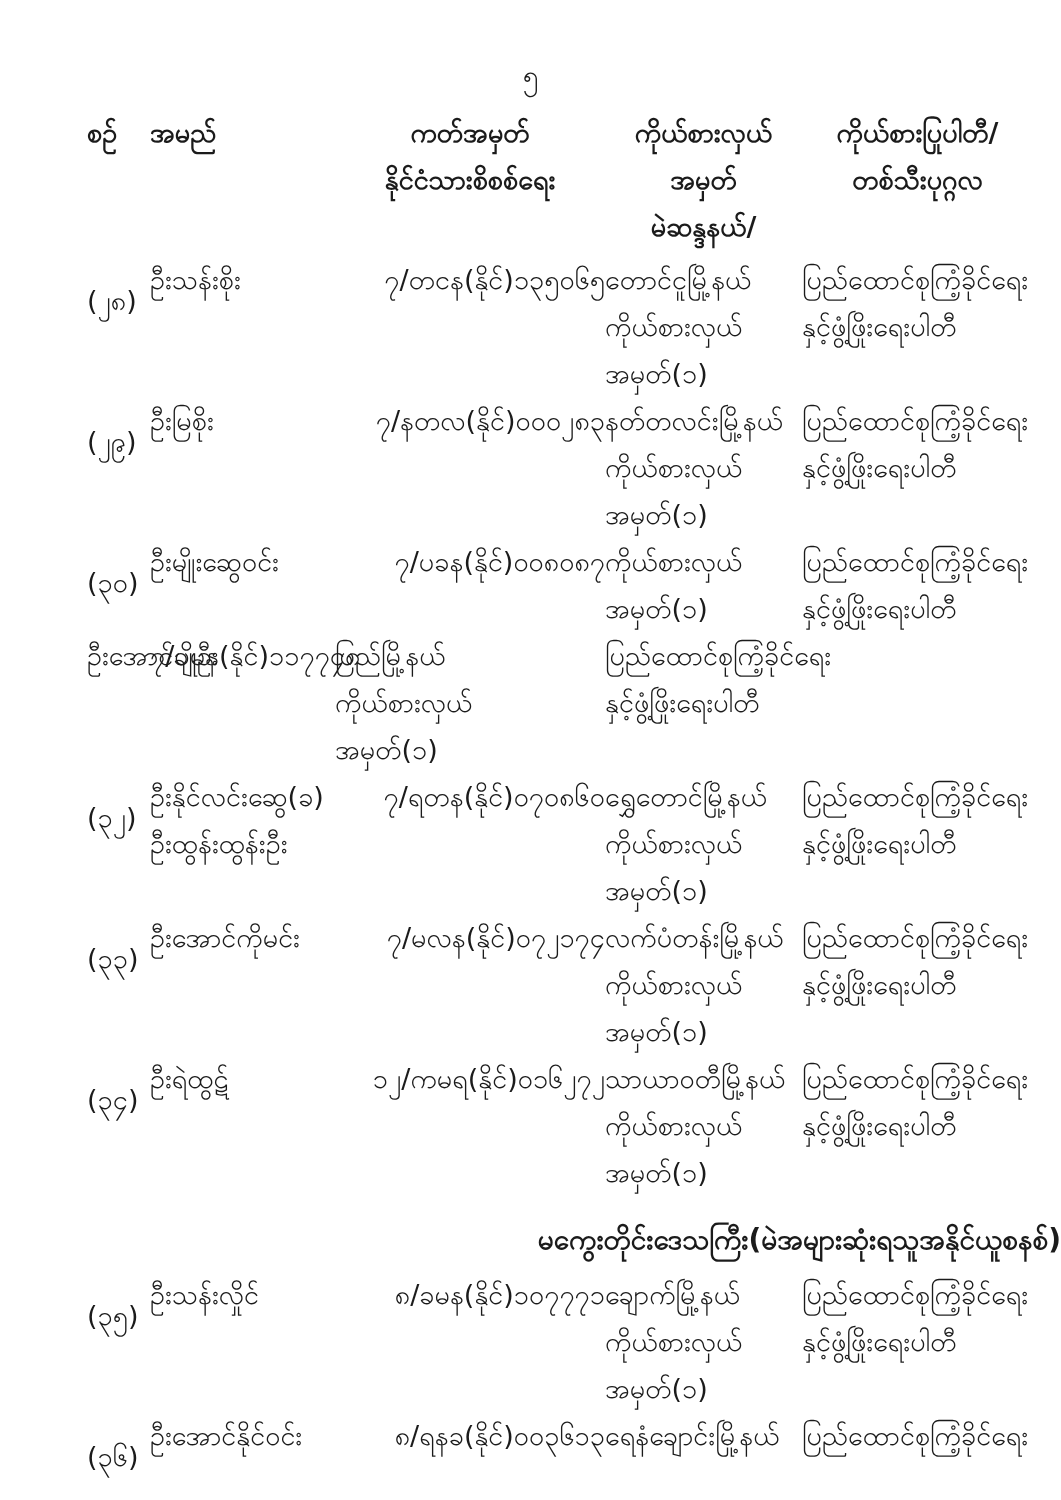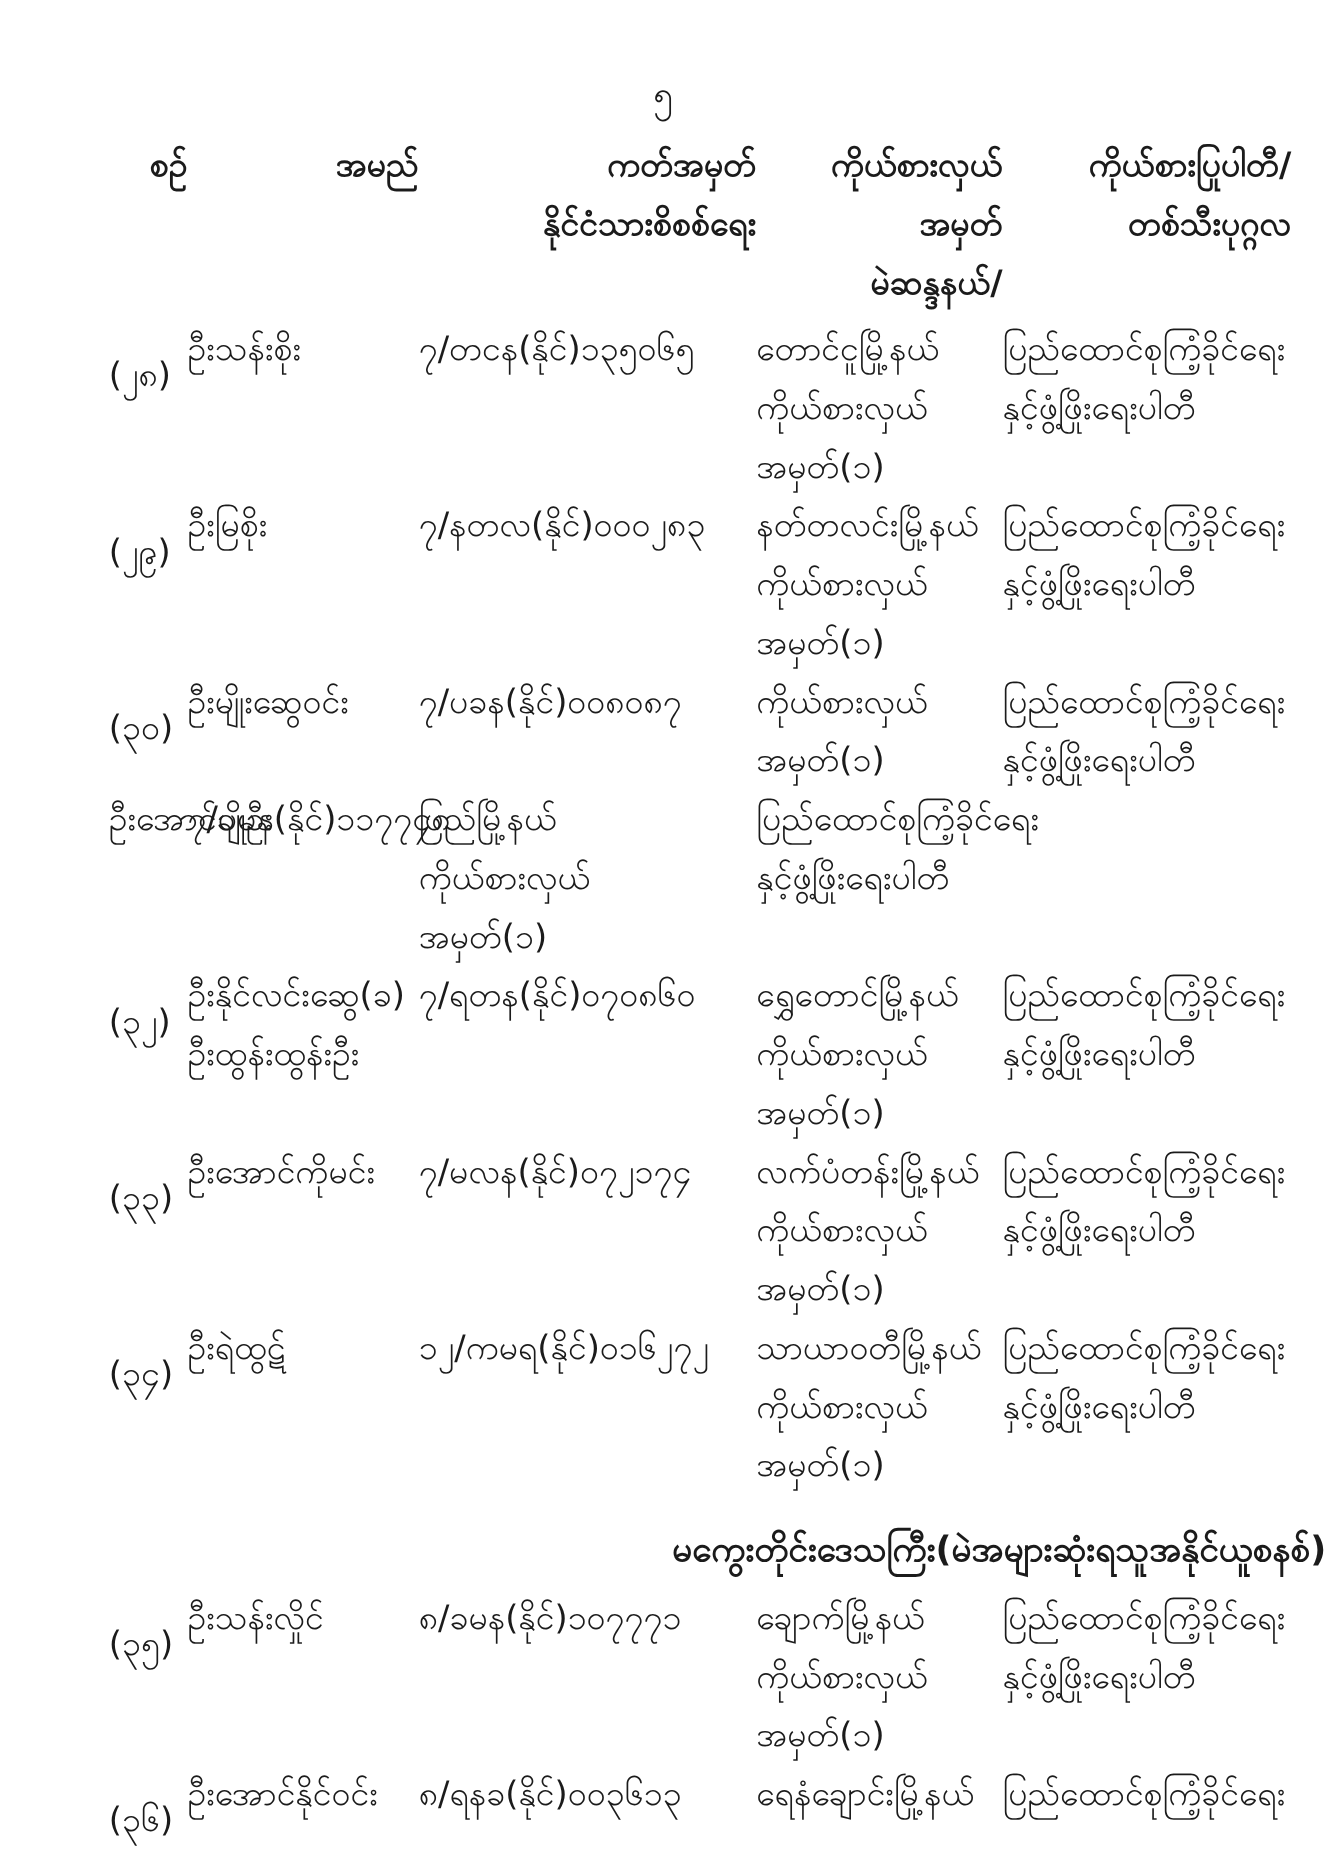--- a/index.html
+++ b/index.html
@@ -20,27 +20,27 @@
     font-weight:400;
   }
   .grid {
     display:grid;
     grid-template-columns:63px 185px 270px 197px 1fr;
     padding-left:87px;
     padding-right:28px;
     box-sizing:border-box;
   }
   .table-header { margin-top:10px; font-weight:700; font-size:27px; }
-  .table-header .cell { line-height:47px;text-align:right; }
+  .table-header .cell { line-height:47px; }
   .hc { text-align:center; }
   .table-body { margin-top:6px; }
   .row { font-size:27px; }
   .row .line { line-height:47px; white-space:nowrap; }
   .cell-serial { text-align:left;margin-top:21px; }
-  .cell-nrc { text-align:left; }
+  .cell-nrc { text-align:right; }
   .section-title {
     margin-top:20px;
     margin-bottom:8px;
     padding-left:72px;
     font-weight:700;
     font-size:28px;
     line-height:47px;
     white-space:nowrap;
     text-align:right;
   }

